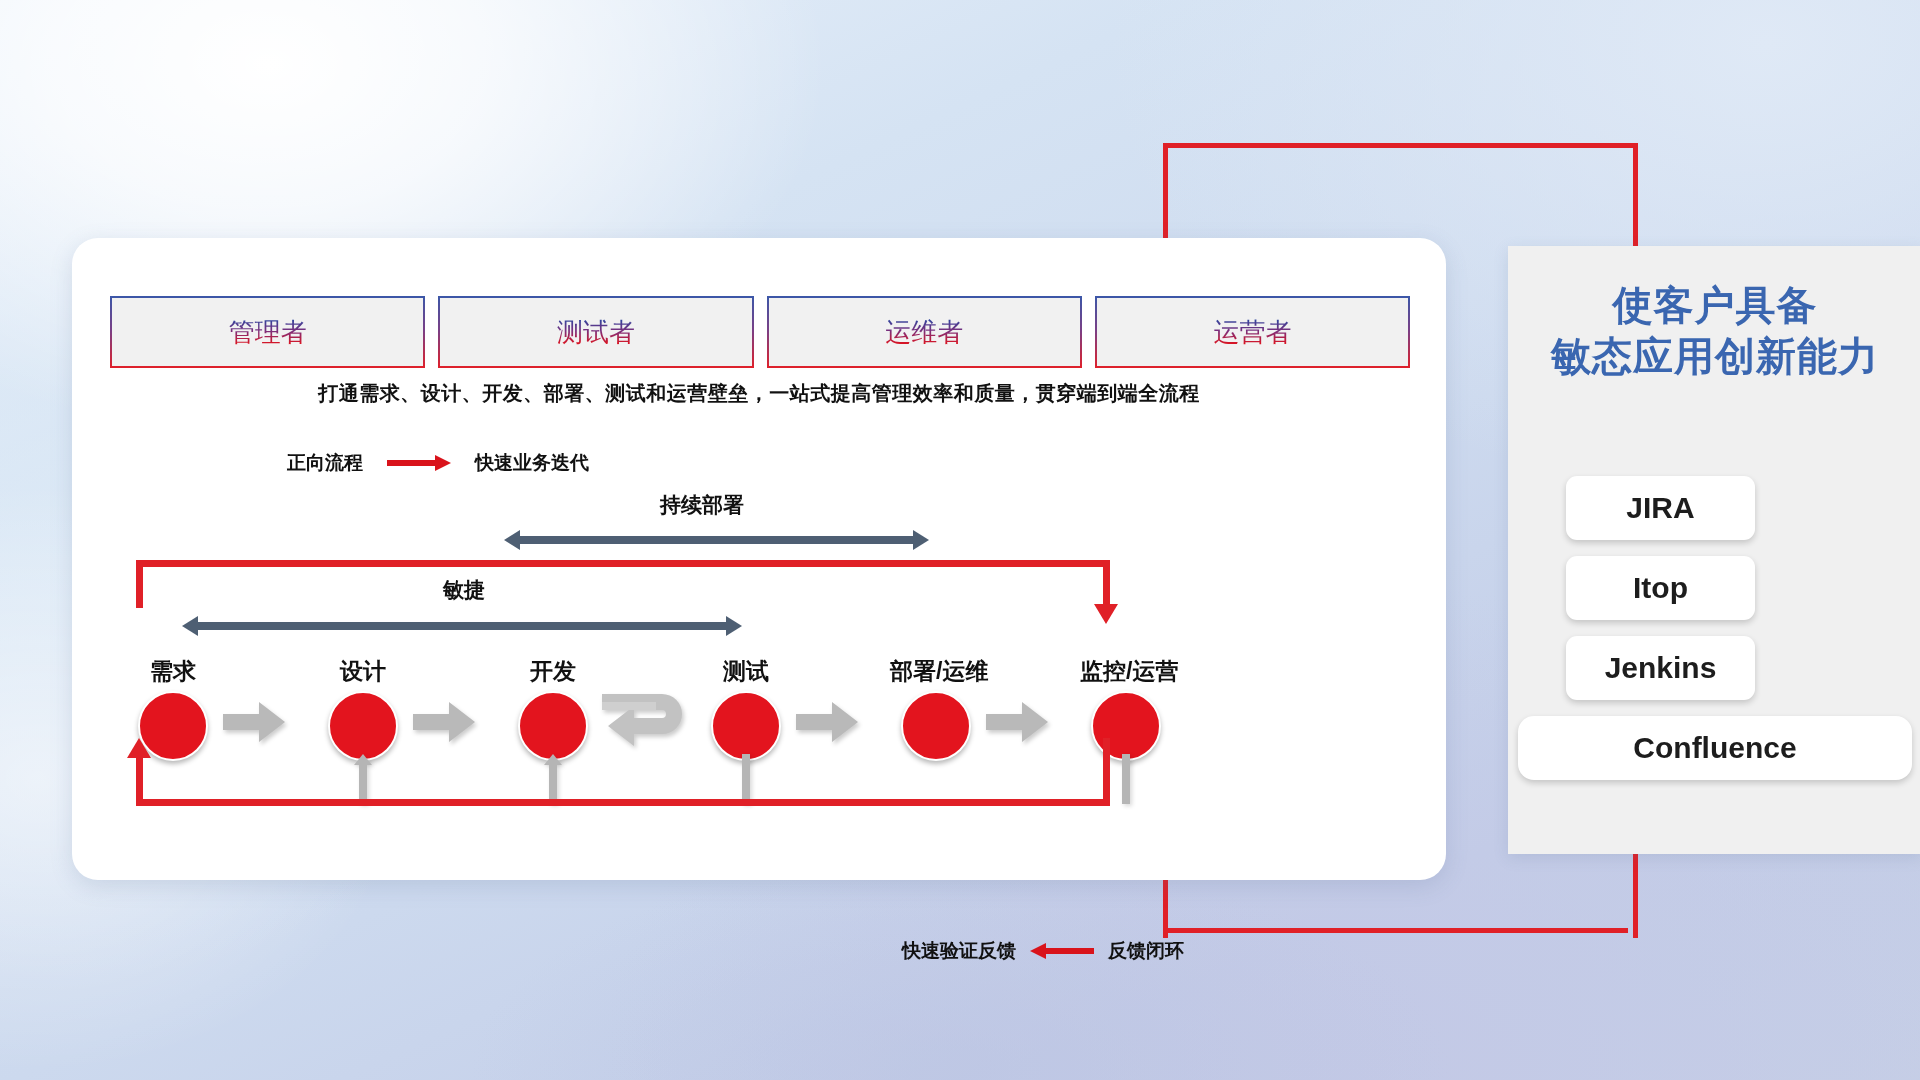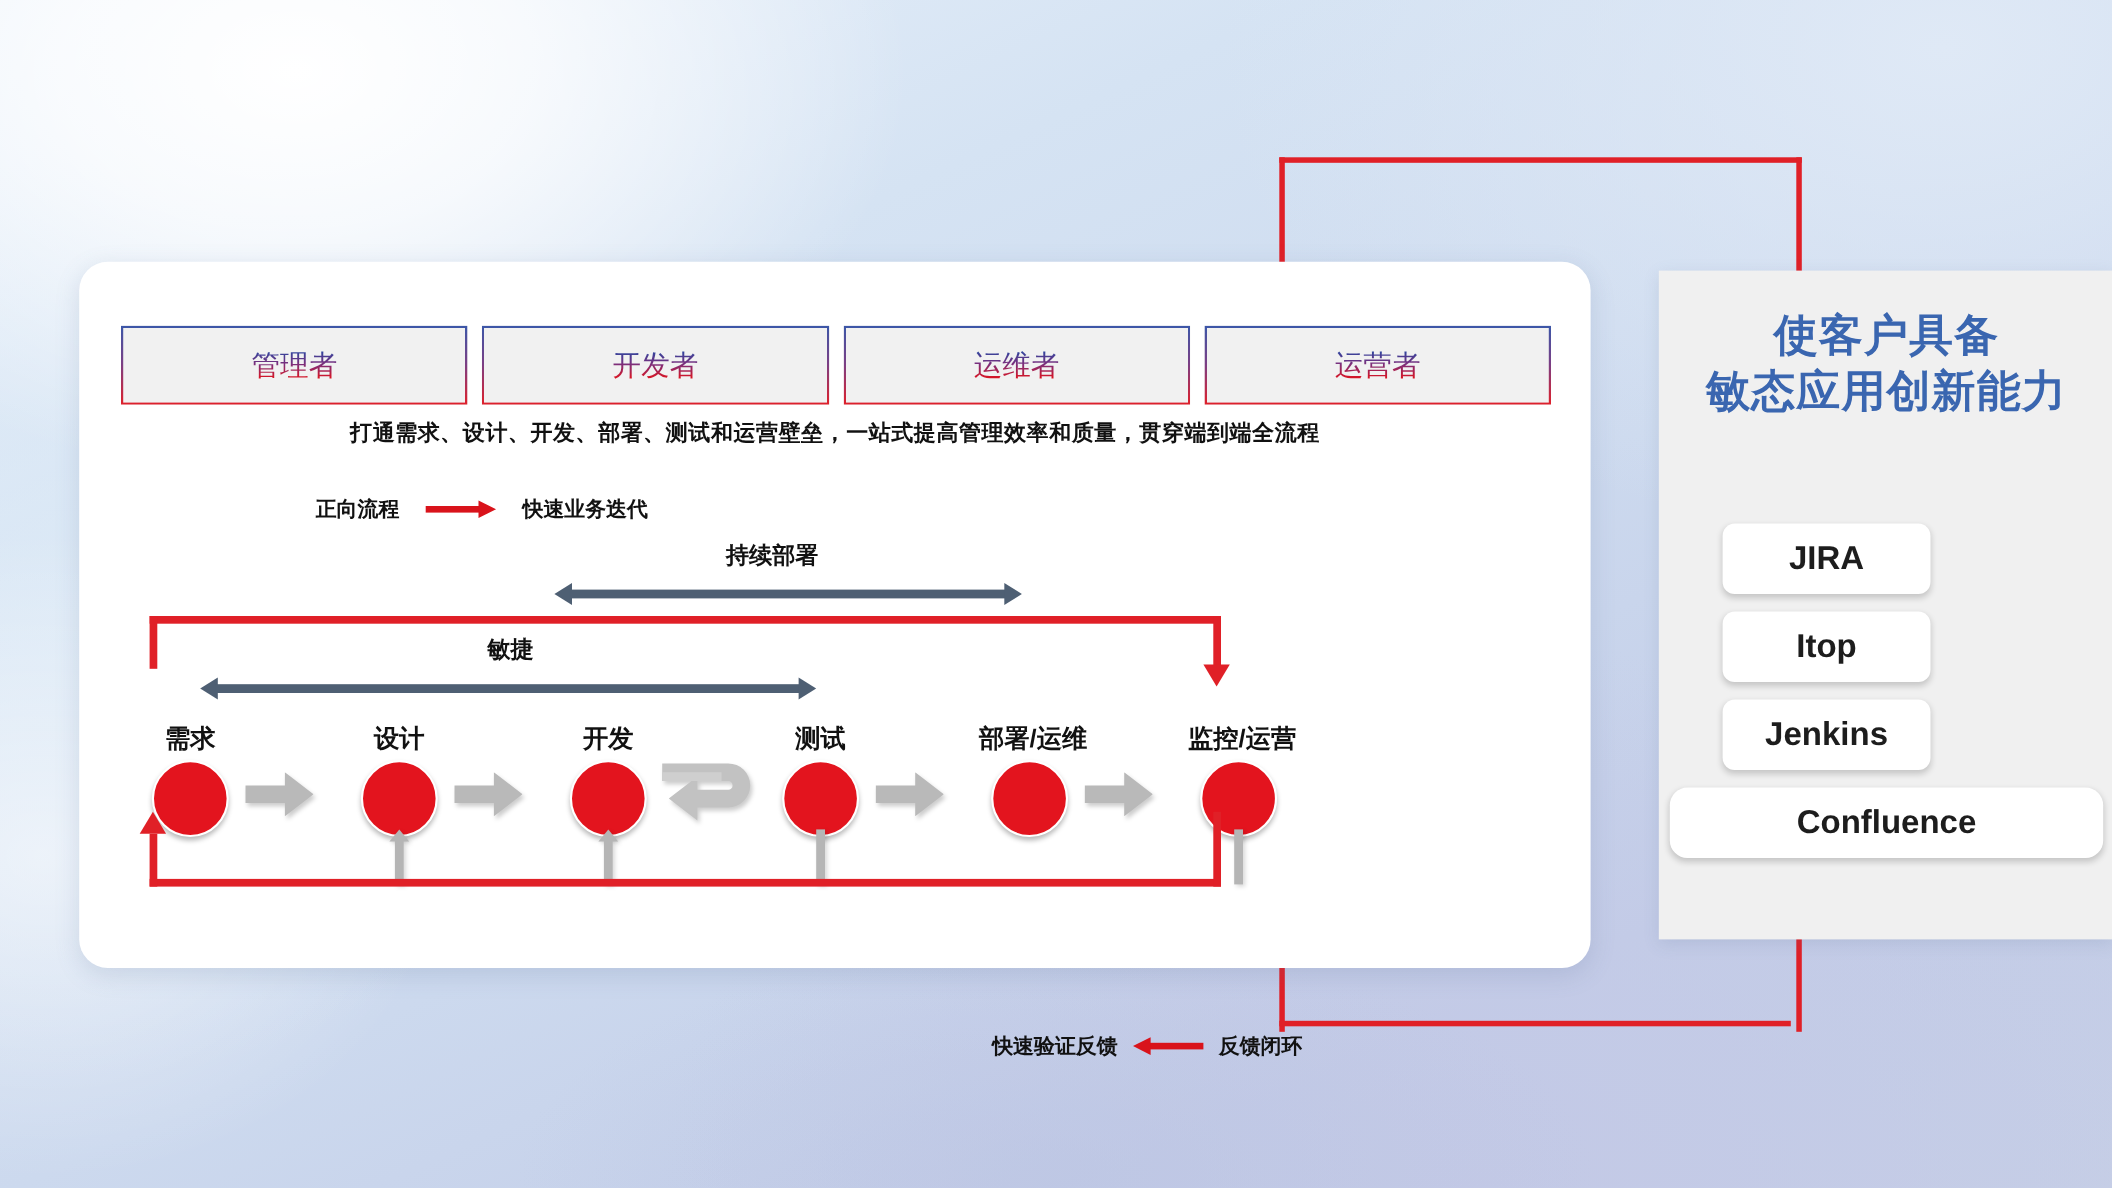--- a/index.html
+++ b/index.html
@@ -127,21 +127,21 @@
 
 <div id="card">
 
   <div id="roles">
     <div class="role">
       <div class="frame"></div>
       <span>管理者</span>
     </div>
     <div class="role">
       <div class="frame"></div>
-      <span>开发者</span>
+      <span>测试者</span>
     </div>
     <div class="role">
       <div class="frame"></div>
       <span>运维者</span>
     </div>
     <div class="role">
       <div class="frame"></div>
       <span>运营者</span>
     </div>
   </div>

